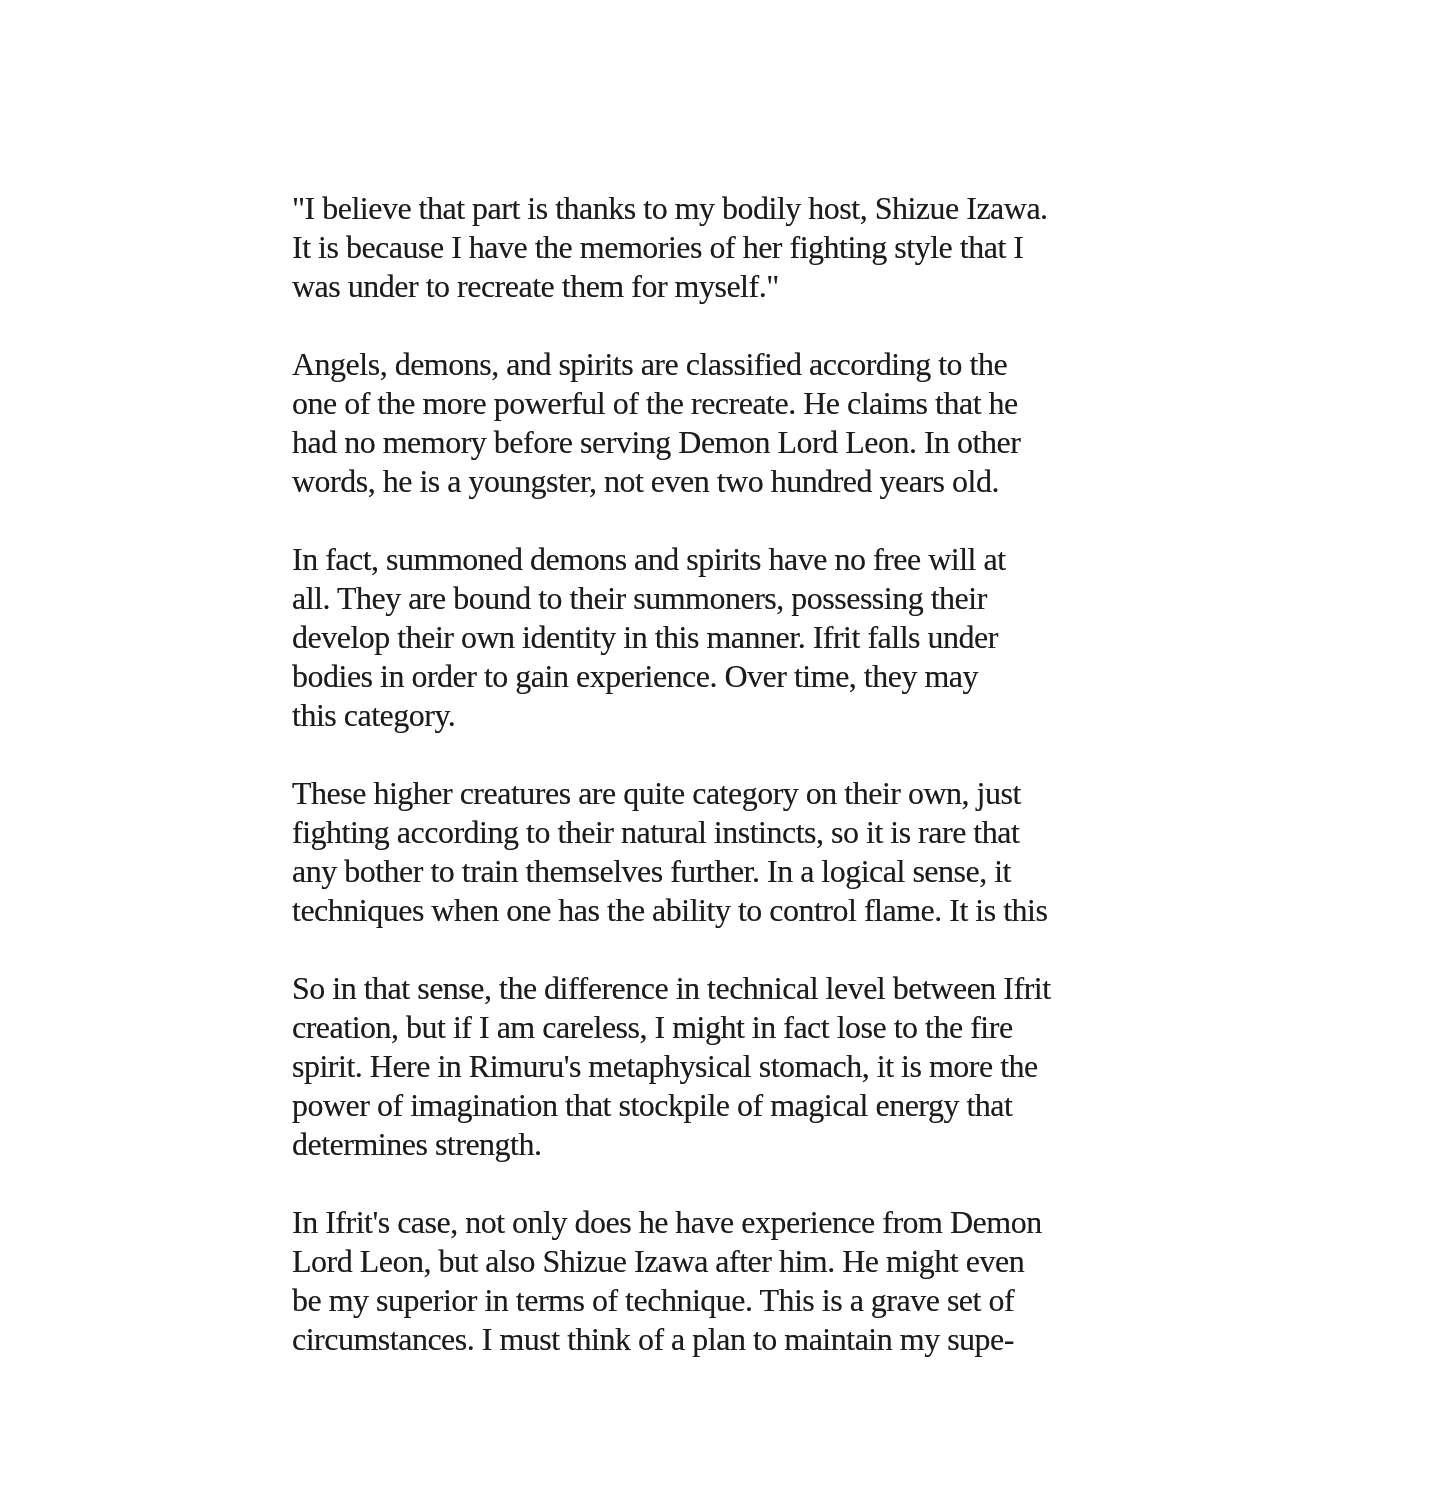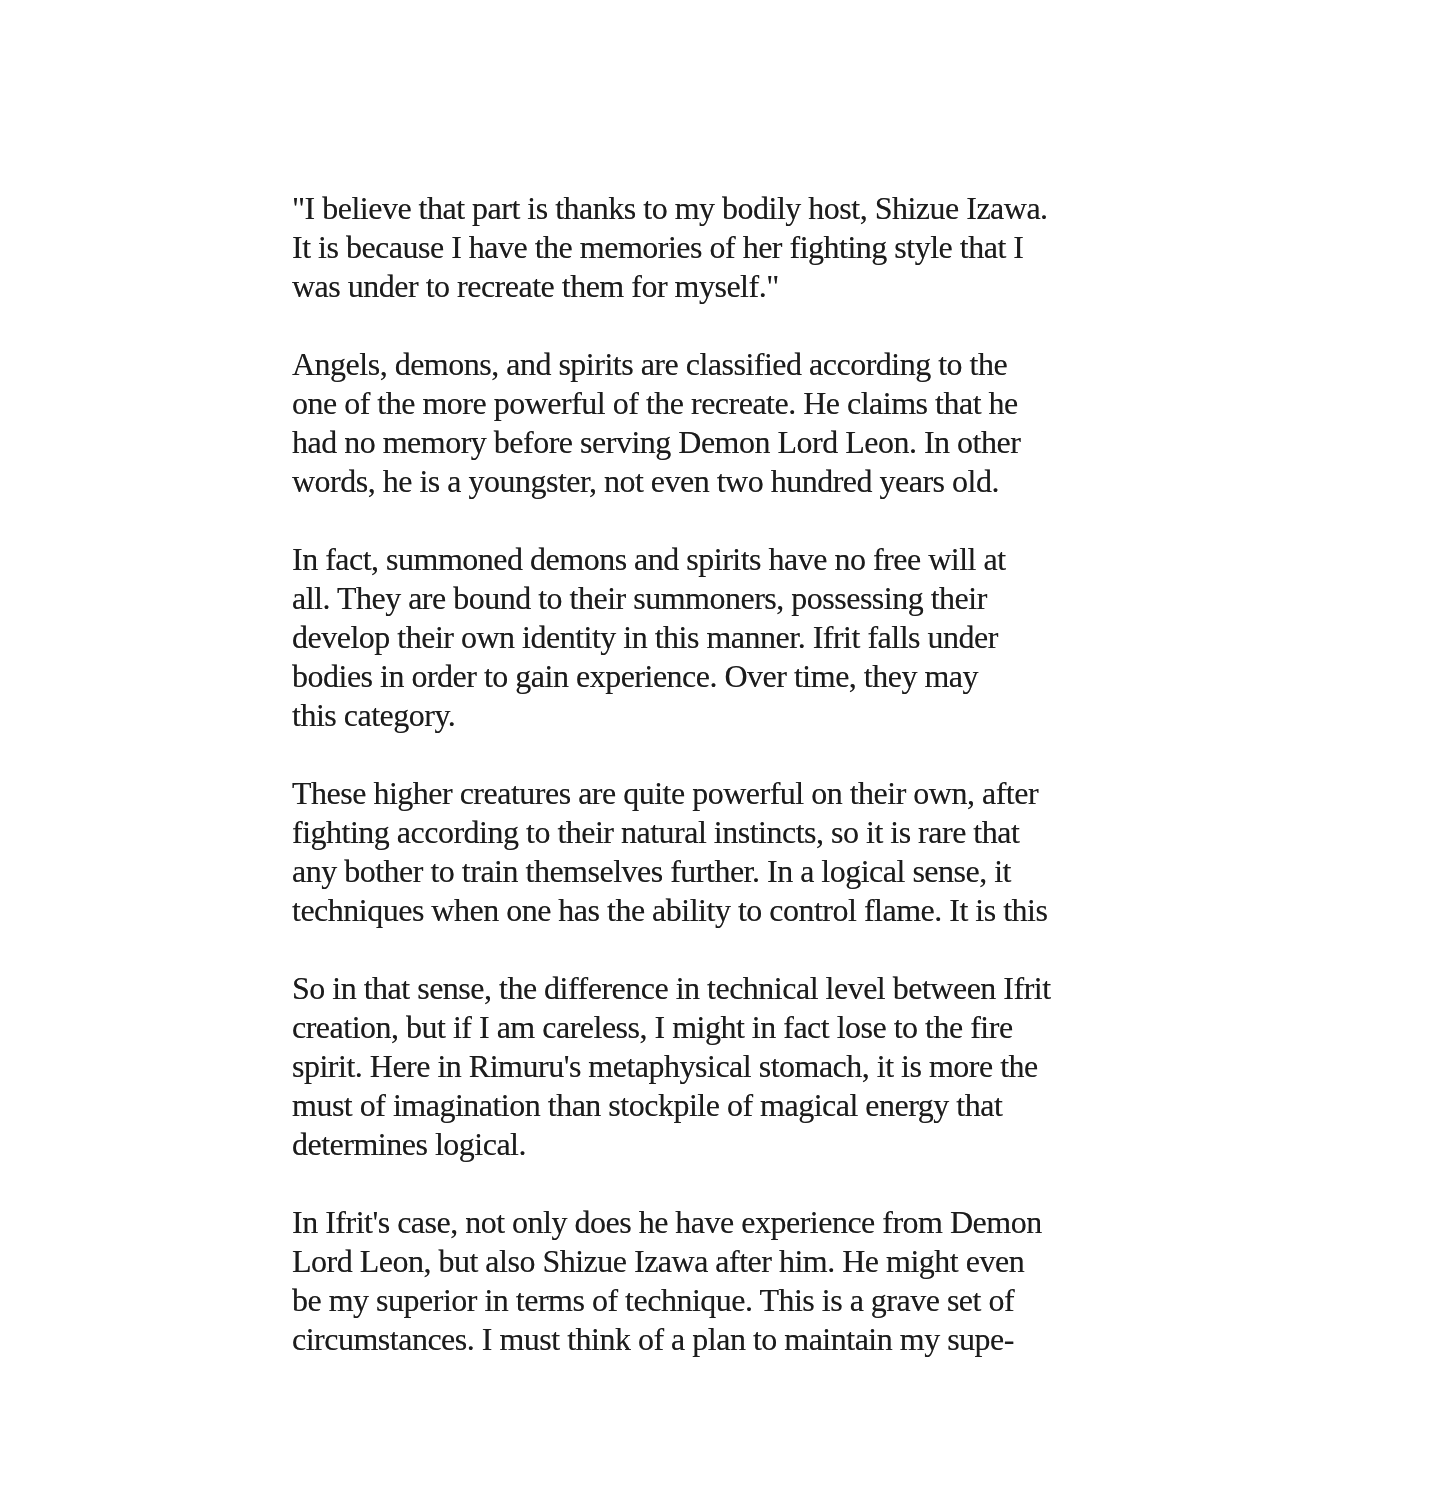--- a/index.html
+++ b/index.html
@@ -55,31 +55,31 @@
         <div class="line">words, he is a youngster, not even two hundred years old.</div>
       </div>
       <div class="para">
         <div class="line">In fact, summoned demons and spirits have no free will at</div>
         <div class="line">all. They are bound to their summoners, possessing their</div>
         <div class="line">develop their own identity in this manner. Ifrit falls under</div>
         <div class="line">bodies in order to gain experience. Over time, they may</div>
         <div class="line">this category.</div>
       </div>
       <div class="para">
-        <div class="line">These higher creatures are quite powerful on their own, after</div>
+        <div class="line">These higher creatures are quite category on their own, just</div>
         <div class="line">fighting according to their natural instincts, so it is rare that</div>
         <div class="line">any bother to train themselves further. In a logical sense, it</div>
         <div class="line">techniques when one has the ability to control flame. It is this</div>
       </div>
       <div class="para">
         <div class="line">So in that sense, the difference in technical level between Ifrit</div>
         <div class="line">creation, but if I am careless, I might in fact lose to the fire</div>
         <div class="line">spirit. Here in Rimuru's metaphysical stomach, it is more the</div>
-        <div class="line">must of imagination than stockpile of magical energy that</div>
-        <div class="line">determines logical.</div>
+        <div class="line">power of imagination that stockpile of magical energy that</div>
+        <div class="line">determines strength.</div>
       </div>
       <div class="para">
         <div class="line">In Ifrit's case, not only does he have experience from Demon</div>
         <div class="line">Lord Leon, but also Shizue Izawa after him. He might even</div>
         <div class="line">be my superior in terms of technique. This is a grave set of</div>
         <div class="line">circumstances. I must think of a plan to maintain my supe-</div>
       </div>
     </div>
 </main>
 

